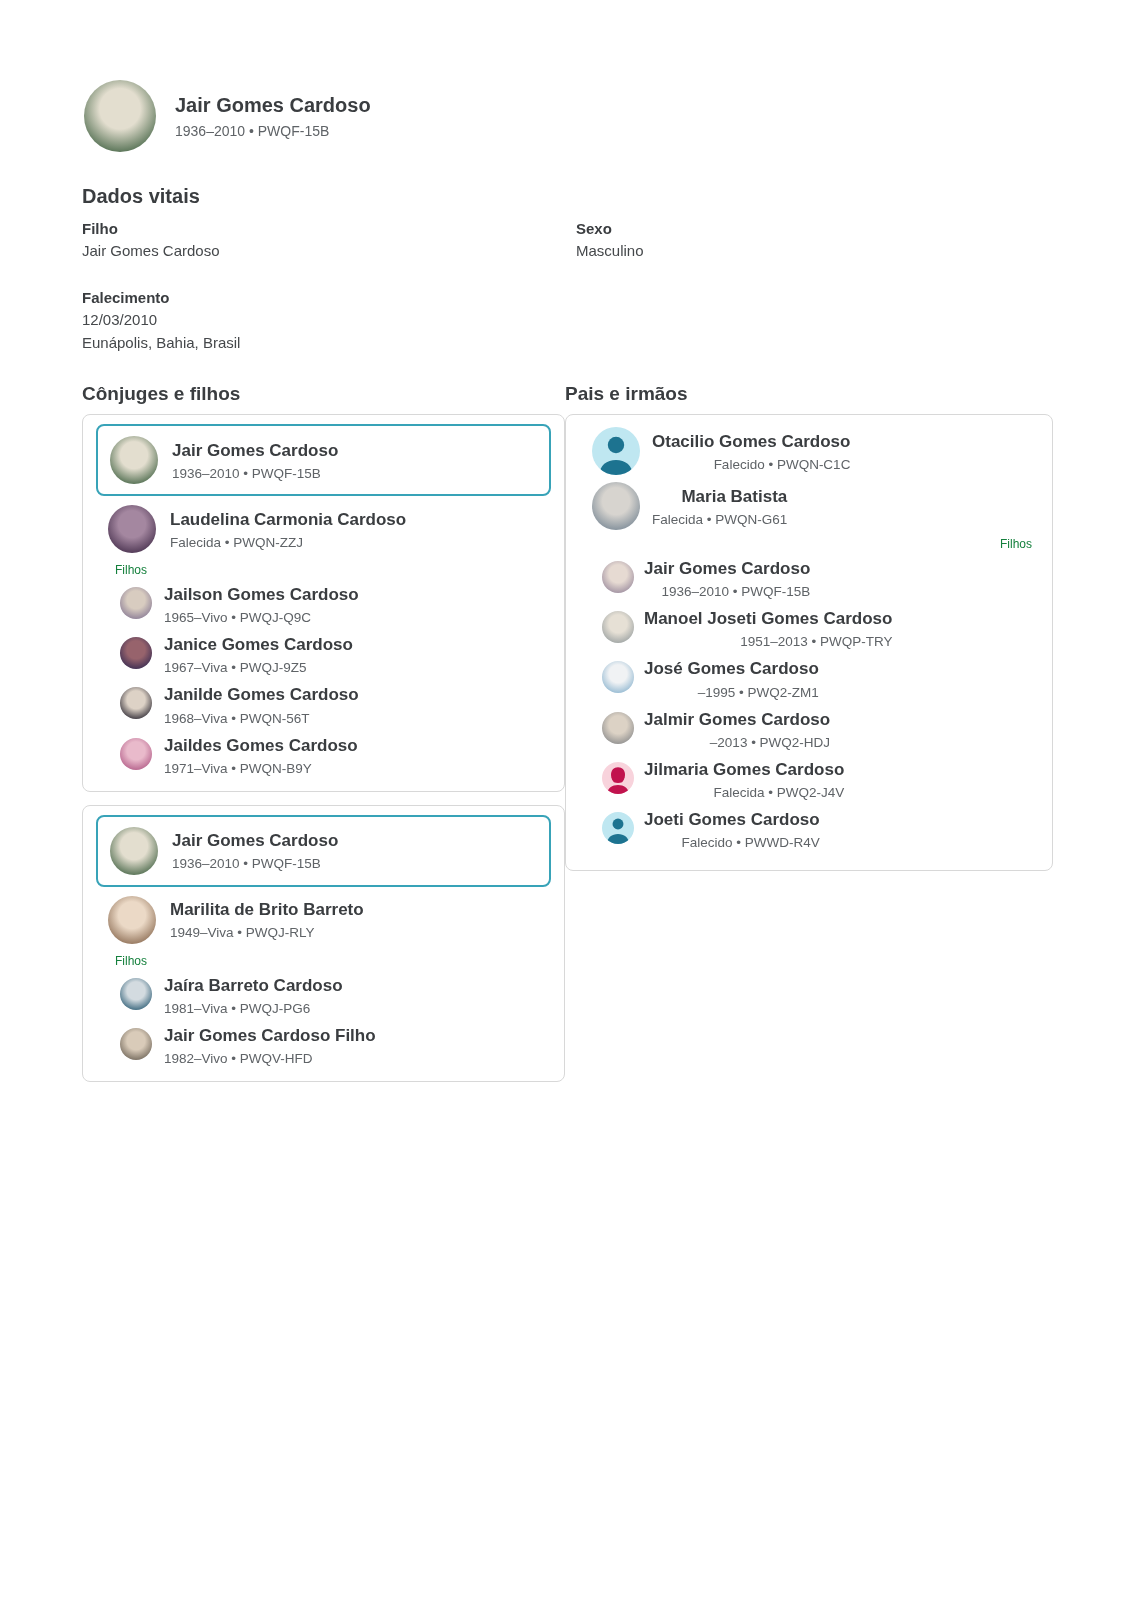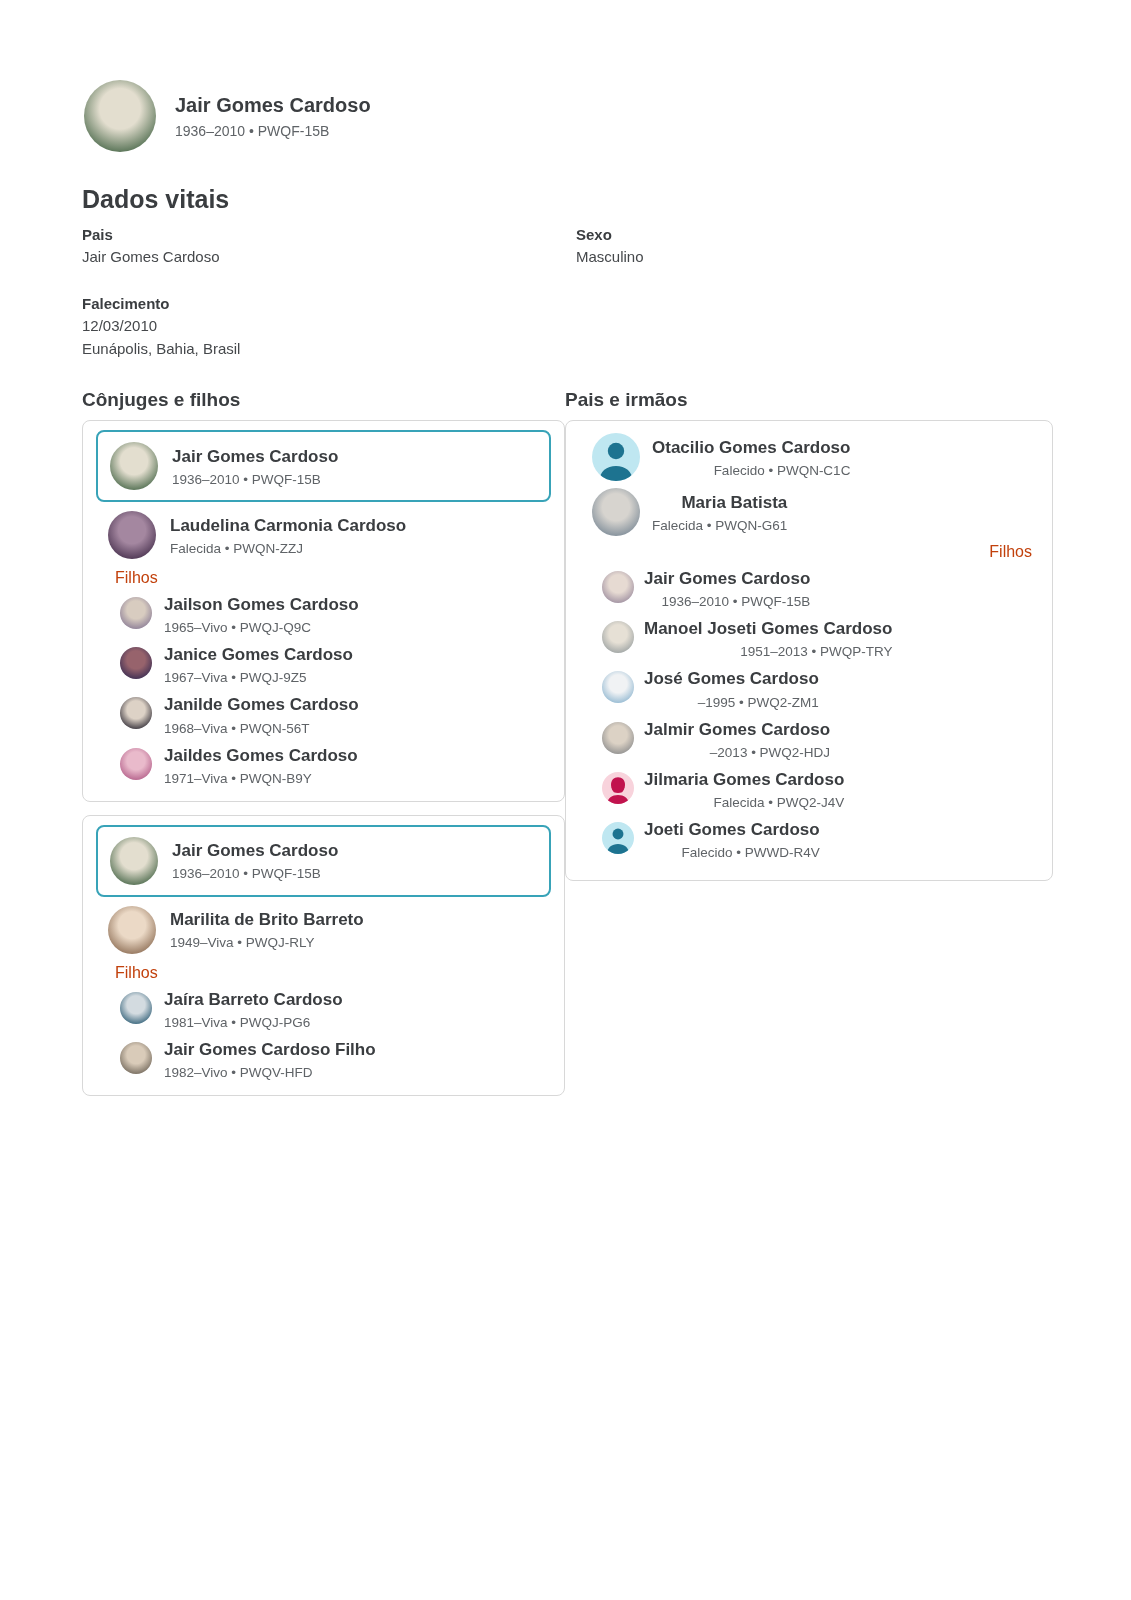--- a/index.html
+++ b/index.html
@@ -21,40 +21,40 @@
   .sil-male   { background:var(--silhouette-male-bg,#BFE7F1);  color:var(--silhouette-male-fg,#1D7390); }
   .sil-female { background:var(--silhouette-female-bg,#F8D3DC); color:var(--silhouette-female-fg,#C1134E); }
 
   
   .person-header { display:flex; align-items:center; gap:19px; margin-left:2px; }
   .person-header h1 { font-size:20px; font-weight:700; line-height:1.25; }
   .person-header .sub { font-size:14px; color:var(--text-secondary,#5F6367); margin-top:5px; }
 
   
   .vitals { margin-top:33px; }
-  .vitals h2 { font-size:25px; font-weight:700; margin-bottom:11px; }
+  .vitals h2 { font-size:20px; font-weight:700; margin-bottom:11px; }
   .vitals-grid { display:grid; grid-template-columns:494px 1fr; row-gap:25px; }
   .flabel { font-size:15px; font-weight:700; line-height:1.35; }
   .fvalue { font-size:15px; color:#45484B; line-height:1.55; }
 
   
   .columns { display:grid; grid-template-columns:483px 488px; margin-top:29px; align-items:start; }
   .col h2 { font-size:19px; font-weight:700; margin-bottom:9px; }
 
   .card { border:1px solid var(--card-border,#D8D8D8); border-radius:8px; background:#fff; }
   .card-spouses { padding:9px 13px 13px; margin-bottom:13px; }
   .card-parents { padding:12px 20px 18px 26px;text-align:right; }
 
   .sel-box { border:2px solid var(--accent-teal,#38A3B8); border-radius:8px; padding:10px 12px; }
   .person-row { display:flex; align-items:center; gap:14px; cursor:pointer; }
   .person-row.indent { padding-left:12px; margin:9px 0 10px; }
   .rname  { font-size:17px; font-weight:700; line-height:1.3; }
   .rdetail{ font-size:13.5px; color:var(--text-secondary,#5F6367); margin-top:4px; }
 
-  .filhos-label { font-size:16px; color:#c2410c; margin:2px 0 7px 19px; }
+  .filhos-label { font-size:12px; color:#15803d; margin:2px 0 7px 19px; }
   .child-row { display:flex; align-items:flex-start; gap:12px; padding-left:24px; margin-bottom:9px; cursor:pointer; }
   .child-row .avatar { margin-top:3px; }
   .child-row:last-child { margin-bottom:2px; }
 
   .card-parents .person-row { gap:12px; margin-bottom:7px; }
   .card-parents .filhos-label { margin:4px 0 7px 7px; }
   .card-parents .child-row { padding-left:10px; gap:10px; }
 </style>
 </head>
 <body>
@@ -66,21 +66,21 @@
     <div>
       <h1>Jair Gomes Cardoso</h1>
       <div class="sub">1936–2010 • PWQF-15B</div>
     </div>
   </header>
 
   <section class="vitals">
     <h2>Dados vitais</h2>
     <div class="vitals-grid">
       <div class="field">
-        <div class="flabel">Pais</div>
+        <div class="flabel">Filho</div>
         <div class="fvalue">Jair Gomes Cardoso</div>
       </div>
       <div class="field">
         <div class="flabel">Sexo</div>
         <div class="fvalue">Masculino</div>
       </div>
       <div class="field">
         <div class="flabel">Falecimento</div>
         <div class="fvalue">12/03/2010</div>
         <div class="fvalue">Eunápolis, Bahia, Brasil</div>

